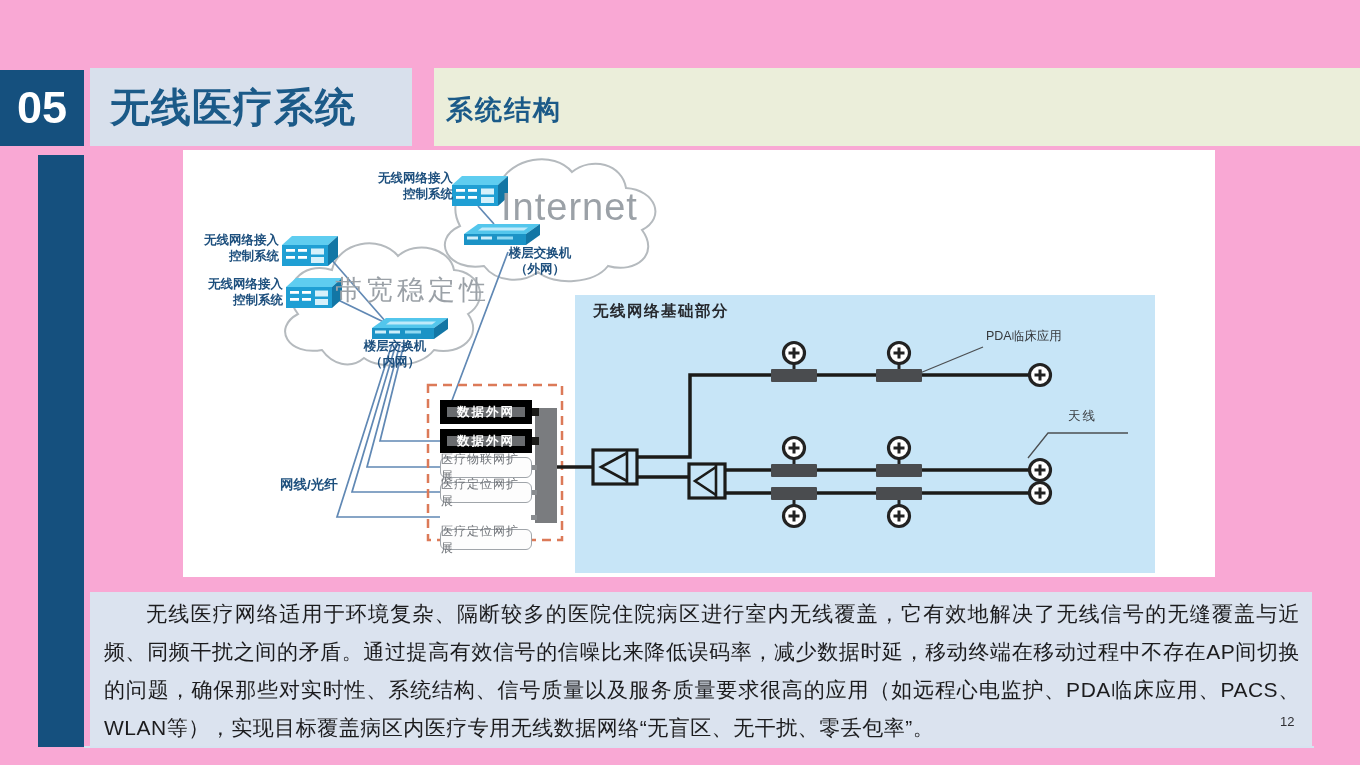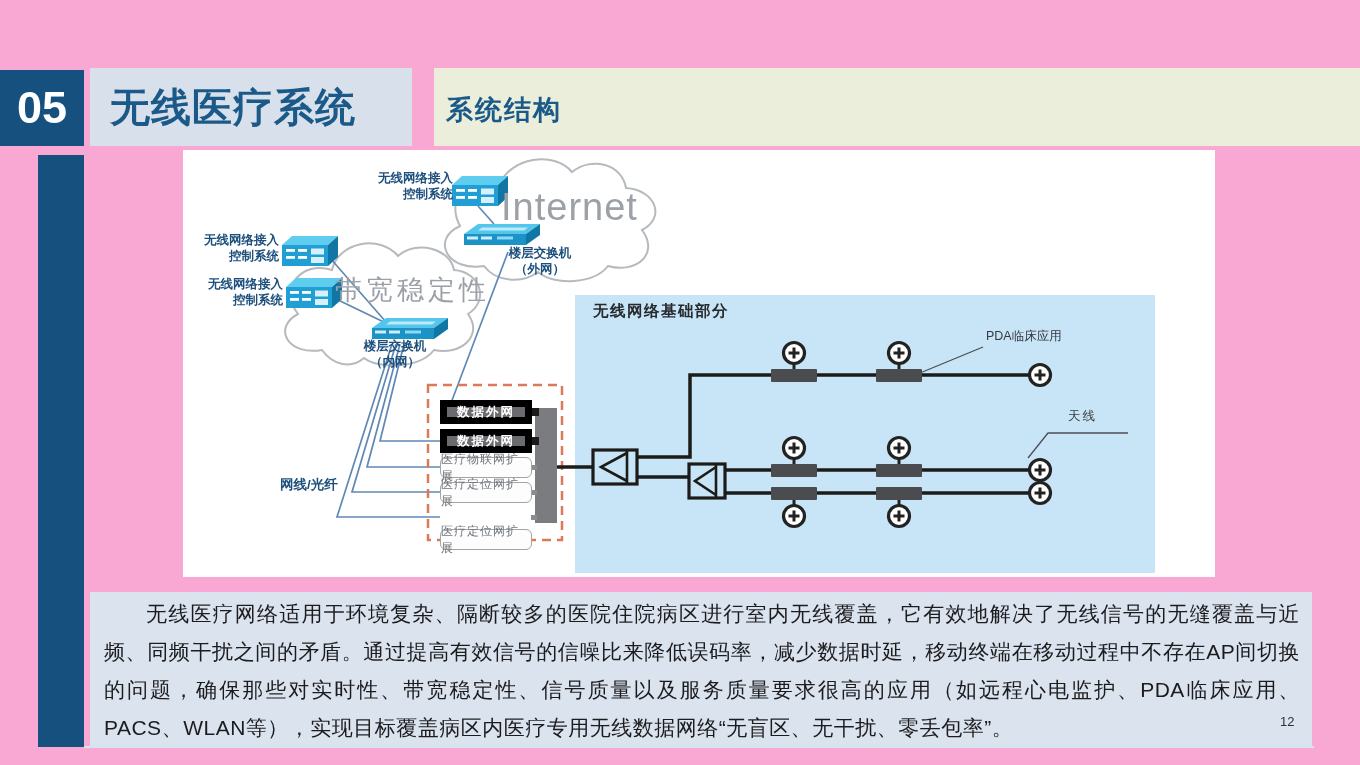--- a/index.html
+++ b/index.html
@@ -191,17 +191,17 @@
     <div class="whitebox" style="left:257px;top:307px;">医疗物联网扩展</div>
     <div class="whitebox" style="left:257px;top:332px;">医疗定位网扩展</div>
     <div class="whitebox" style="left:257px;top:351px;margin-top:28px;">医疗定位网扩展</div>
 
     <div class="base-title">无线网络基础部分</div>
     <div class="ann" style="left:803px;top:178px;">PDA临床应用</div>
     <div class="ann" style="left:885px;top:258px;letter-spacing:2px;">天线</div>
   </div>
 
   <div class="body-panel">
-    <p>无线医疗网络适用于环境复杂、隔断较多的医院住院病区进行室内无线覆盖，它有效地解决了无线信号的无缝覆盖与近频、同频干扰之间的矛盾。通过提高有效信号的信噪比来降低误码率，减少数据时延，移动终端在移动过程中不存在AP间切换的问题，确保那些对实时性、带宽稳定性、信号质量以及服务质量要求很高的应用（如远程心电监护、PDA临床应用、PACS、WLAN等），实现目标覆盖病区内医疗专用无线数据网络“无盲区、无干扰、零丢包率”。</p>
+    <p>无线医疗网络适用于环境复杂、隔断较多的医院住院病区进行室内无线覆盖，它有效地解决了无线信号的无缝覆盖与近频、同频干扰之间的矛盾。通过提高有效信号的信噪比来降低误码率，减少数据时延，移动终端在移动过程中不存在AP间切换的问题，确保那些对实时性、系统结构、信号质量以及服务质量要求很高的应用（如远程心电监护、PDA临床应用、PACS、WLAN等），实现目标覆盖病区内医疗专用无线数据网络“无盲区、无干扰、零丢包率”。</p>
   </div>
   <div class="page-num">12</div>
 
 </div>
 
 </body></html>

